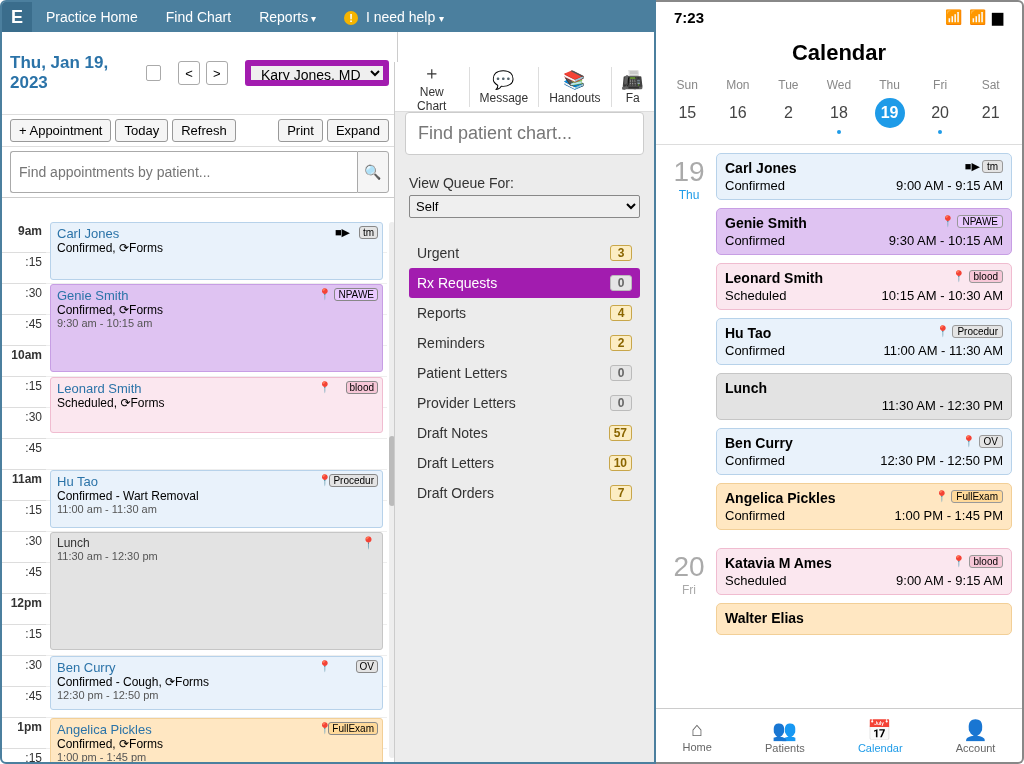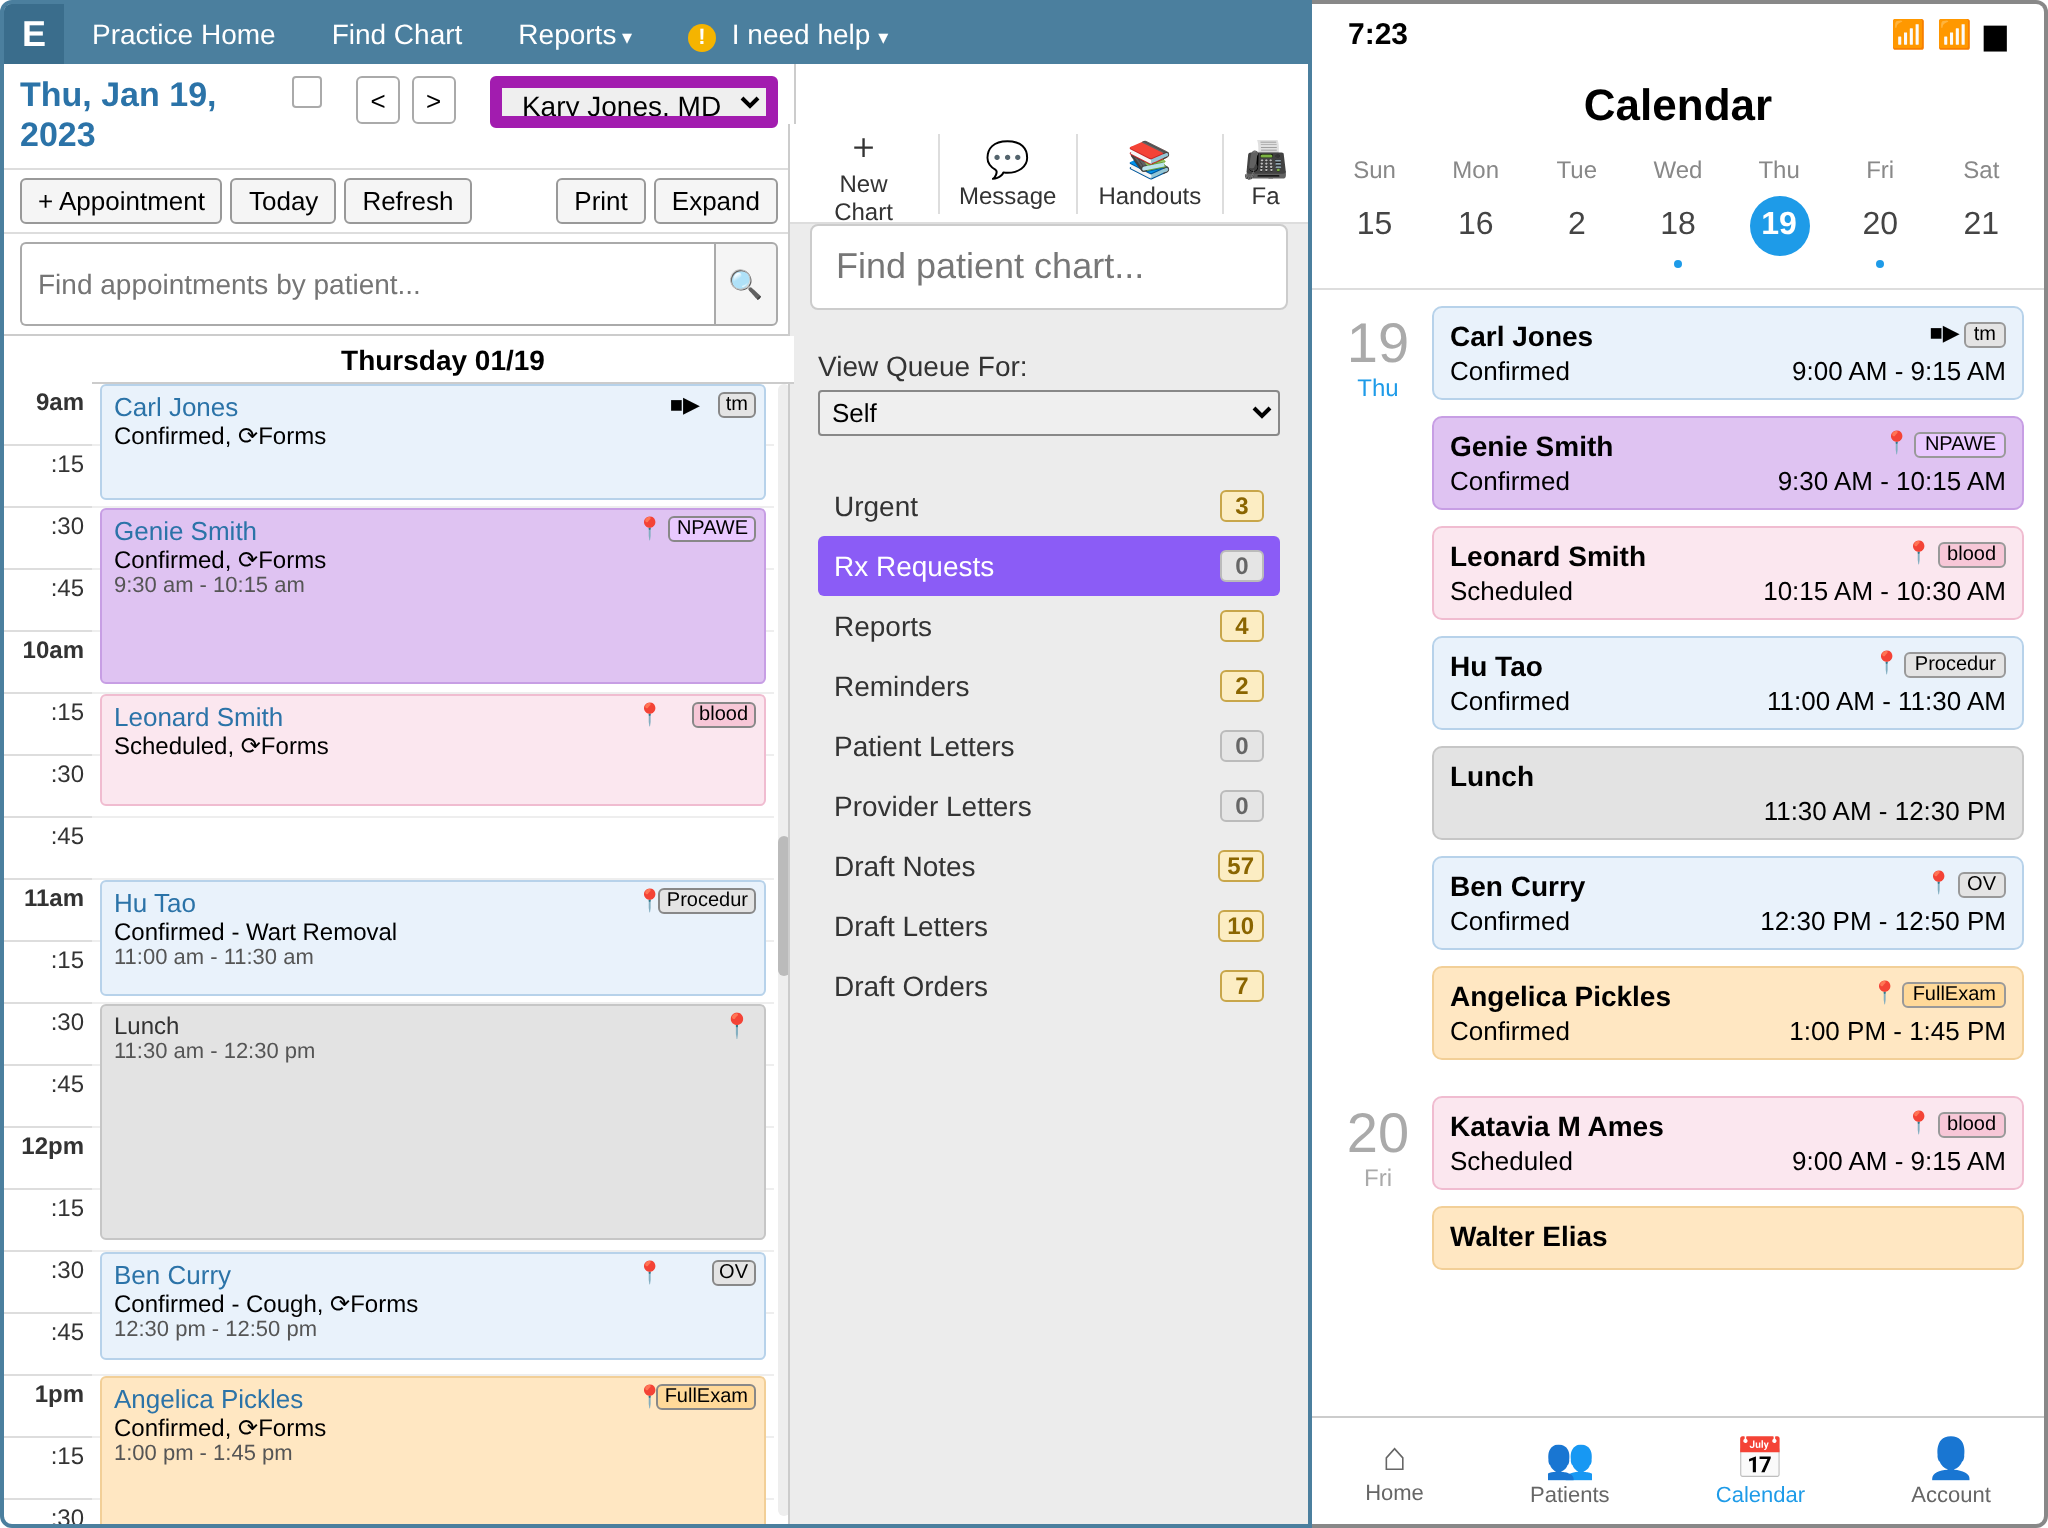--- a/index.html
+++ b/index.html
@@ -7,21 +7,21 @@
   .wrap { display:flex; width:1024px; height:764px; }
 
   
   .desktop { width:656px; height:764px; border:2px solid #4b7f9e; border-radius:6px 0 0 6px; position:relative; display:flex; flex-direction:column; overflow:hidden; }
   .topnav { background:#4b7f9e; height:30px; display:flex; align-items:center; color:#fff; font-size:14px; }
   .logo { width:30px; height:30px; background:#3a6d8c; display:flex; align-items:center; justify-content:center; font-weight:bold; font-size:18px; color:#fff; }
   .navlink { padding:0 14px; cursor:pointer; }
   .navlink.caret::after { content:" ▾"; font-size:10px; }
   .helpdot { display:inline-block; width:14px; height:14px; background:#f5b400; border-radius:50%; color:#fff; font-size:11px; text-align:center; line-height:14px; margin-right:4px; font-weight:bold; }
 
-  .row2 { display:flex; align-items:flex-start; padding:6px 8px; gap:6px; border-bottom:1px solid #ddd; }
+  .row2 { display:flex; align-items:center; padding:21px 8px; gap:6px; border-bottom:1px solid #ddd; }
   .datehdr { color:#2b73a8; font-weight:bold; font-size:17px; }
   .calicon { display:inline-block; width:16px; height:16px; border:1px solid #aaa; border-radius:2px; margin-left:4px; }
   .arrowbtn { width:24px; height:24px; border:1px solid #aaa; background:#fff; border-radius:3px; font-size:13px; cursor:pointer; }
   .provsel { height:26px; border:6px solid #a21caf; border-radius:3px; padding:0 6px; font-size:14px; width:150px; }
   .spacer { flex:1; }
   .toolbtns { display:flex; margin-left:auto; }
   .toolbtn { text-align:center; padding:2px 10px; font-size:12px; color:#333; cursor:pointer; border-left:1px solid #ddd; }
   .toolbtn:first-child{border-left:none;}
   .toolicon { font-size:18px; display:block; color:#333;}
 
@@ -46,21 +46,21 @@
   .vscroll { position:absolute; right:2px; top:24px; bottom:4px; width:6px; background:#eee; border-radius:3px;}
   .vthumb { position:absolute; left:0; right:0; top:40%; height:70px; background:#bbb; border-radius:3px;}
 
   
   .midpanel { position:absolute; right:0; top:30px; bottom:0; width:260px; background:#ececec; border-left:1px solid #ccc; }
   .findchart { margin:50px 10px 20px; background:#fff; border:1px solid #ccc; border-radius:4px; padding:10px 12px; font-size:18px; color:#777;}
   .viewq { margin:0 14px; font-size:14px; color:#333;}
   .viewq select { width:100%; margin-top:4px; border:1px solid #888; border-radius:2px; padding:2px; font-size:13px;}
   .queue { margin:20px 14px; }
   .qrow { display:flex; justify-content:space-between; align-items:center; padding:7px 8px; font-size:14px; color:#333; border-radius:3px; cursor:pointer;}
-  .qrow.active { background:#8b5cf6; color:#fff;}
+  .qrow.active { background:#a21caf; color:#fff;}
   .badge { min-width:22px; text-align:center; border:1px solid #c8a64a; background:#fcedc3; color:#8a6500; border-radius:3px; padding:0 4px; font-size:12px; font-weight:bold;}
   .badge.gray { background:#e5e5e5; border-color:#bbb; color:#666;}
   .desktop-main { flex:1; display:flex; position:relative; }
   .leftcal { width:396px; display:flex; flex-direction:column; border-right:1px solid #ccc;}
 
   
   .mobile { width:368px; height:764px; border:2px solid #888; border-left:none; border-radius:0 6px 6px 0; display:flex; flex-direction:column; overflow:hidden; background:#fff;}
   .statusbar { height:30px; display:flex; align-items:center; justify-content:space-between; padding:0 18px; font-size:15px; font-weight:600;}
   .sbicons { font-size:14px; letter-spacing:1px;}
   .mtitle { text-align:center; font-size:22px; font-weight:600; padding:8px 0 12px;}
@@ -124,21 +124,20 @@
           <button class="btn">Refresh</button>
           <div class="spacer"></div>
           <button class="btn">Print</button>
           <button class="btn">Expand</button>
         </div>
         <div class="searchrow">
           <input class="searchin" placeholder="Find appointments by patient..." style="">
           <button class="searchbtn">🔍</button>
         </div>
         <div class="calarea">
-          <div class="dayheader">Thursday 01/19</div>
           <div class="slots" id="slots">
               <div class="slot hour">9am</div>
               <div class="slot">:15</div>
               <div class="slot">:30</div>
               <div class="slot">:45</div>
               <div class="slot hour">10am</div>
               <div class="slot">:15</div>
               <div class="slot">:30</div>
               <div class="slot">:45</div>
               <div class="slot hour">11am</div>

